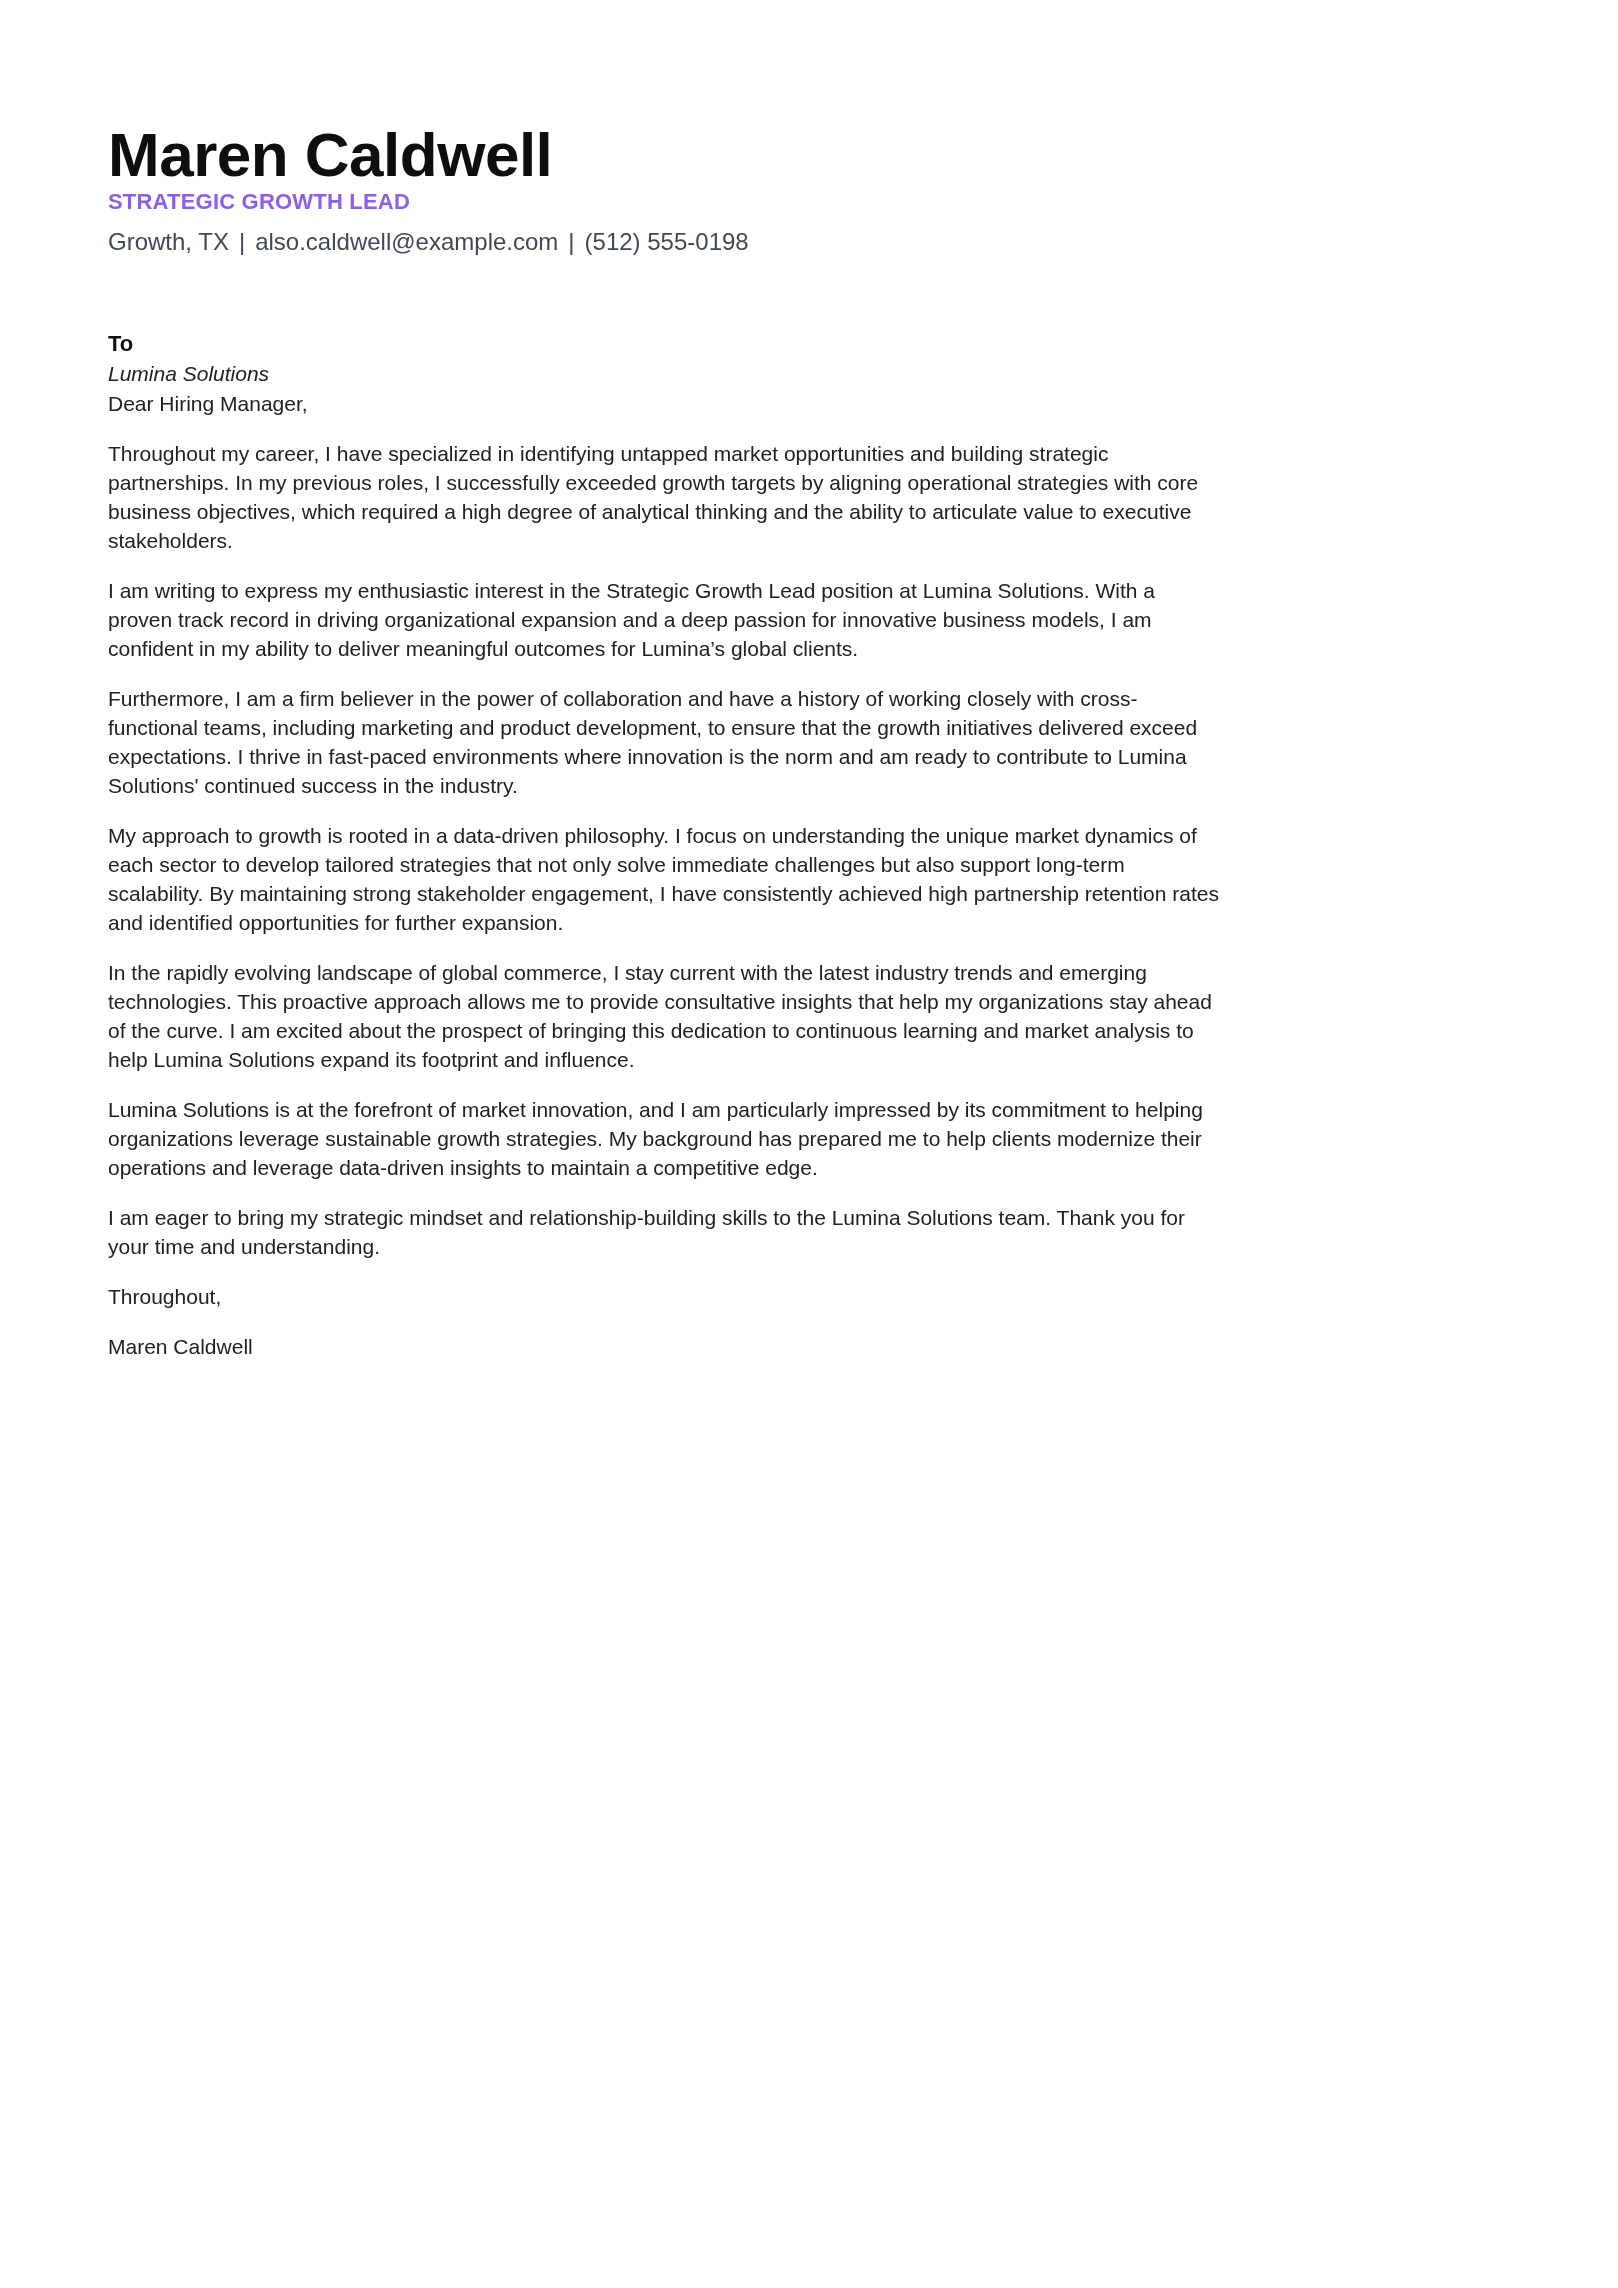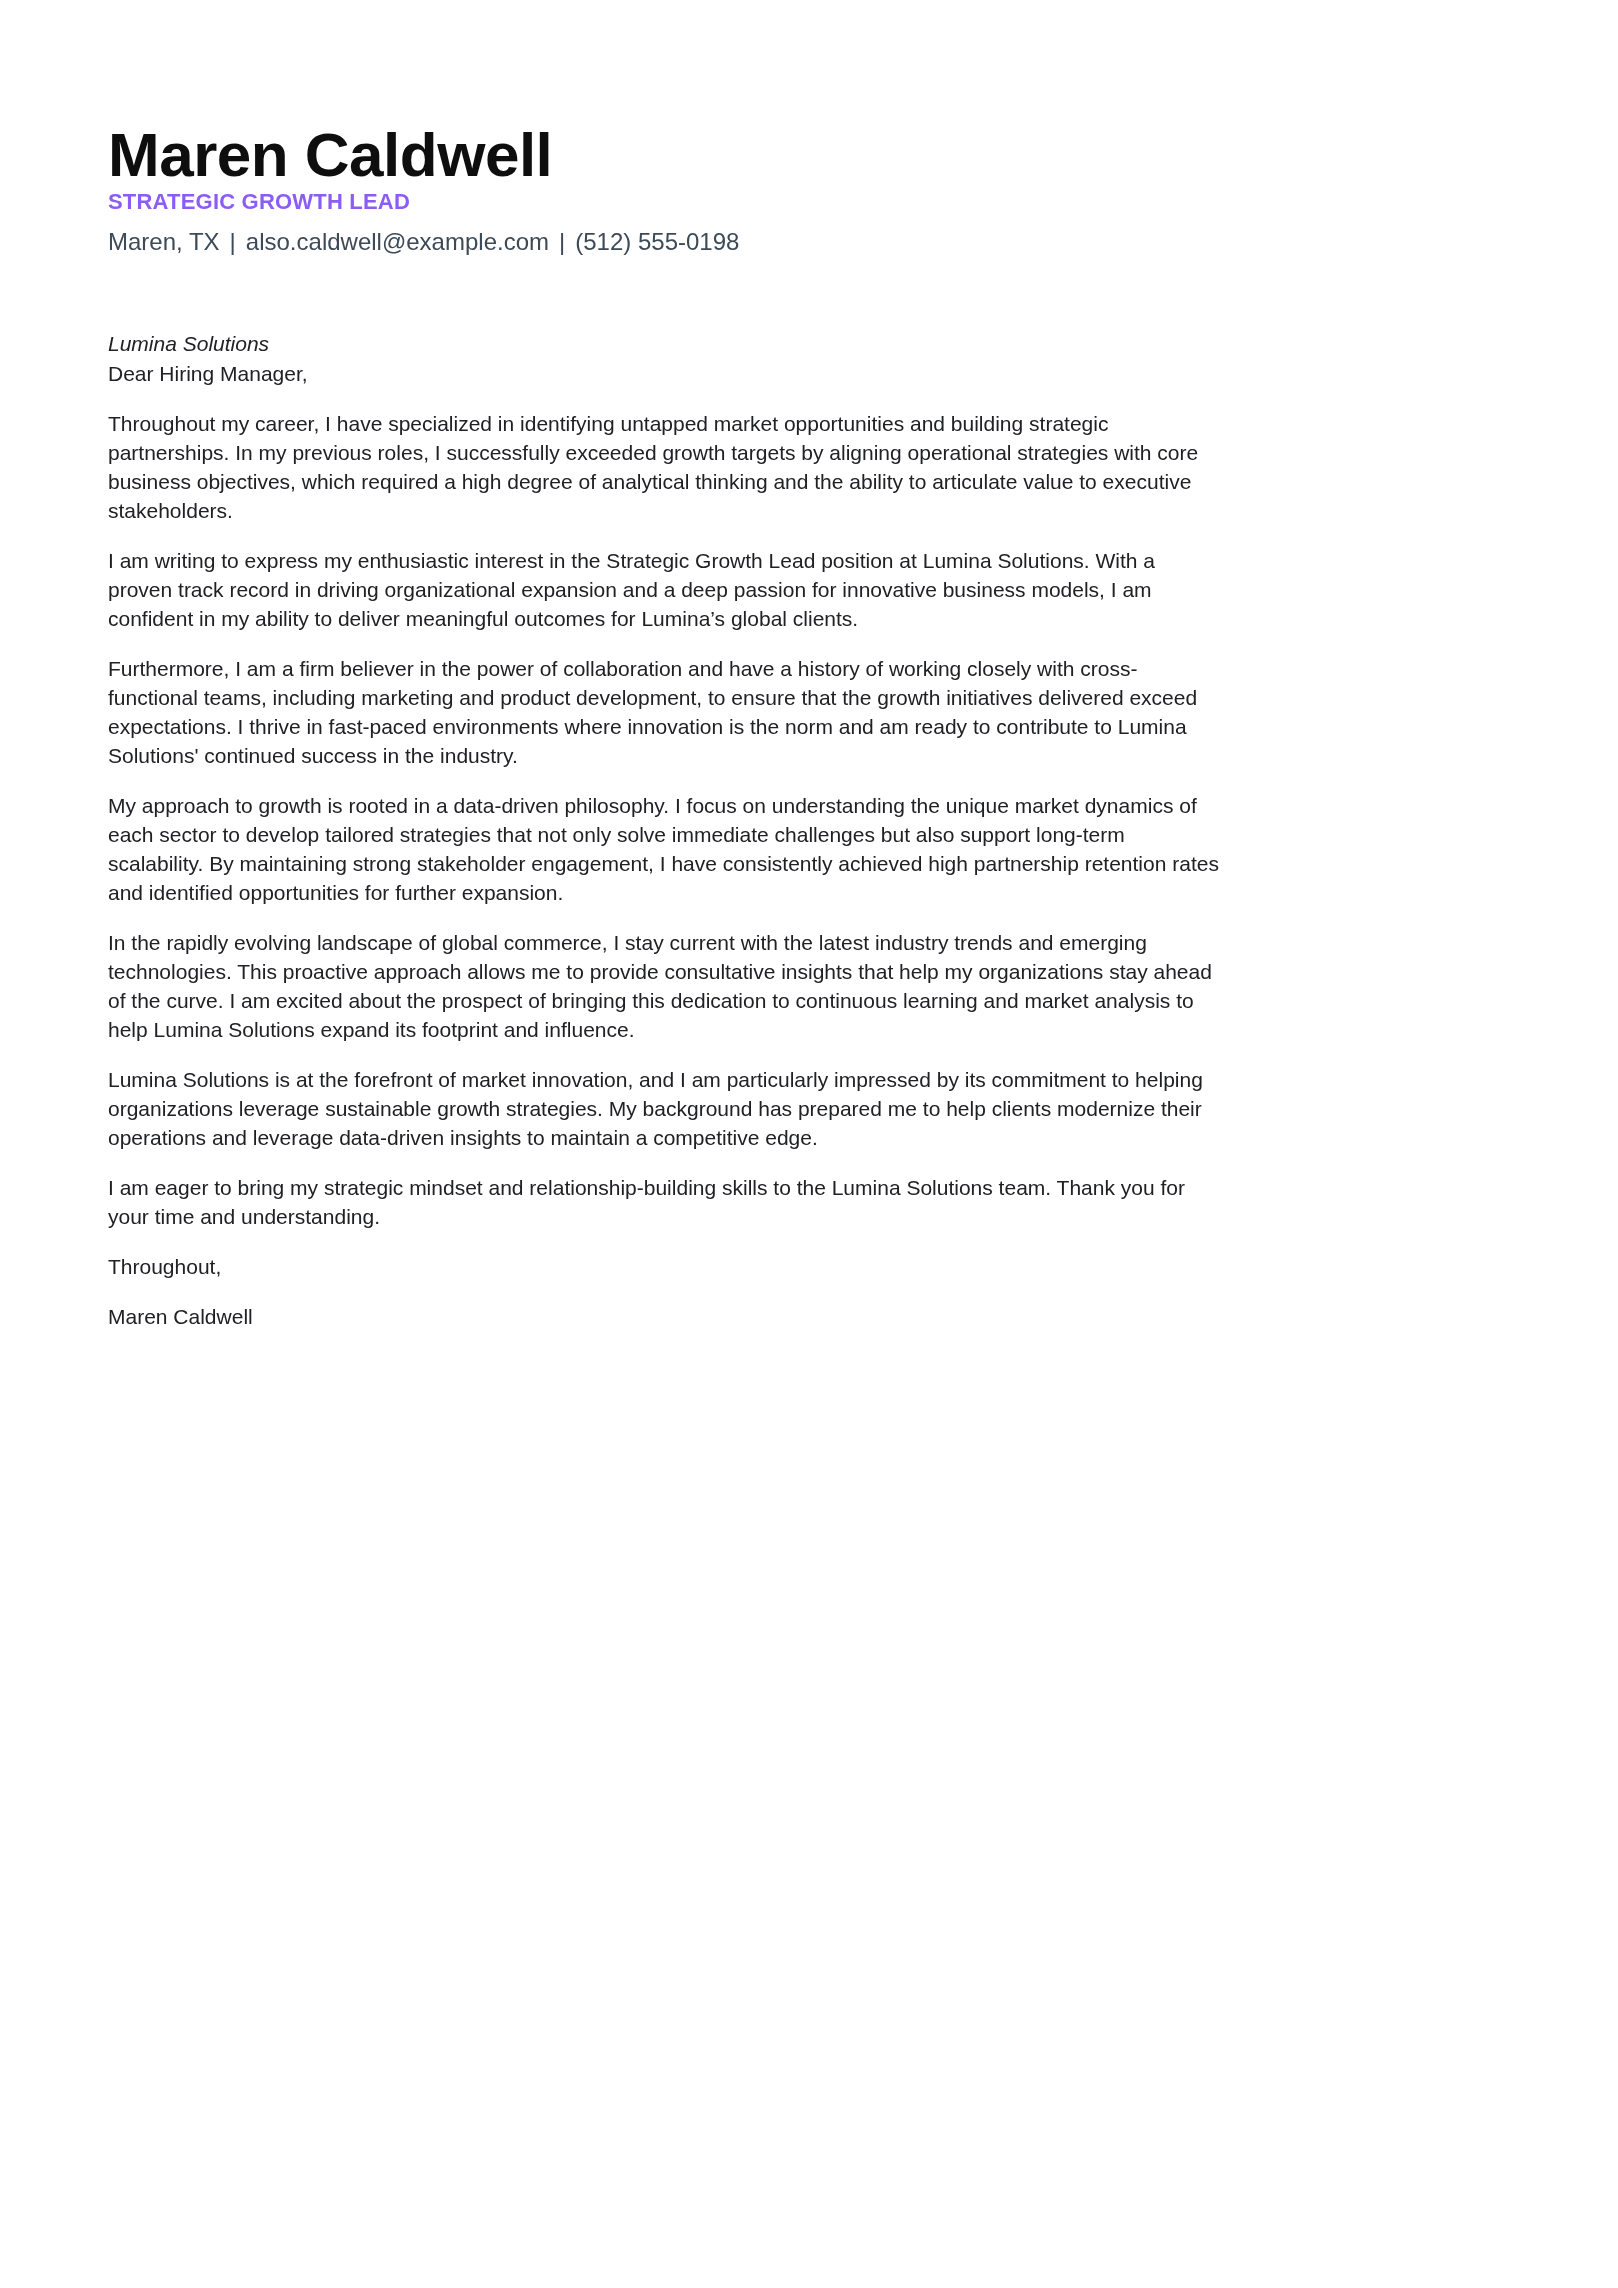--- a/index.html
+++ b/index.html
@@ -62,25 +62,26 @@
 </style>
 </head>
 <body>
 
 <div class="page">
 
   <header>
     <h1 class="name">Maren Caldwell</h1>
     <div class="job-title">STRATEGIC GROWTH LEAD</div>
     <div class="contact-line">
-      <span>Maren, TX</span><span class="sep">|</span><span>also.caldwell@example.com</span><span class="sep">|</span><span>(512) 555-0198</span>
+      <span>Growth, TX</span><span class="sep">|</span><span>also.caldwell@example.com</span><span class="sep">|</span><span>(512) 555-0198</span>
     </div>
   </header>
 
   <section class="recipient">
+    <div class="to-label">To</div>
     <div class="company">Lumina Solutions</div>
   </section>
 
   <main class="letter-body">
     <p>Dear Hiring Manager,</p>
     <p>Throughout my career, I have specialized in identifying untapped market opportunities and building strategic partnerships. In my previous roles, I successfully exceeded growth targets by aligning operational strategies with core business objectives, which required a high degree of analytical thinking and the ability to articulate value to executive stakeholders.</p>
     <p>I am writing to express my enthusiastic interest in the Strategic Growth Lead position at Lumina Solutions. With a proven track record in driving organizational expansion and a deep passion for innovative business models, I am confident in my ability to deliver meaningful outcomes for Lumina’s global clients.</p>
     <p>Furthermore, I am a firm believer in the power of collaboration and have a history of working closely with cross-functional teams, including marketing and product development, to ensure that the growth initiatives delivered exceed expectations. I thrive in fast-paced environments where innovation is the norm and am ready to contribute to Lumina Solutions' continued success in the industry.</p>
     <p>My approach to growth is rooted in a data-driven philosophy. I focus on understanding the unique market dynamics of each sector to develop tailored strategies that not only solve immediate challenges but also support long-term scalability. By maintaining strong stakeholder engagement, I have consistently achieved high partnership retention rates and identified opportunities for further expansion.</p>
     <p>In the rapidly evolving landscape of global commerce, I stay current with the latest industry trends and emerging technologies. This proactive approach allows me to provide consultative insights that help my organizations stay ahead of the curve. I am excited about the prospect of bringing this dedication to continuous learning and market analysis to help Lumina Solutions expand its footprint and influence.</p>

